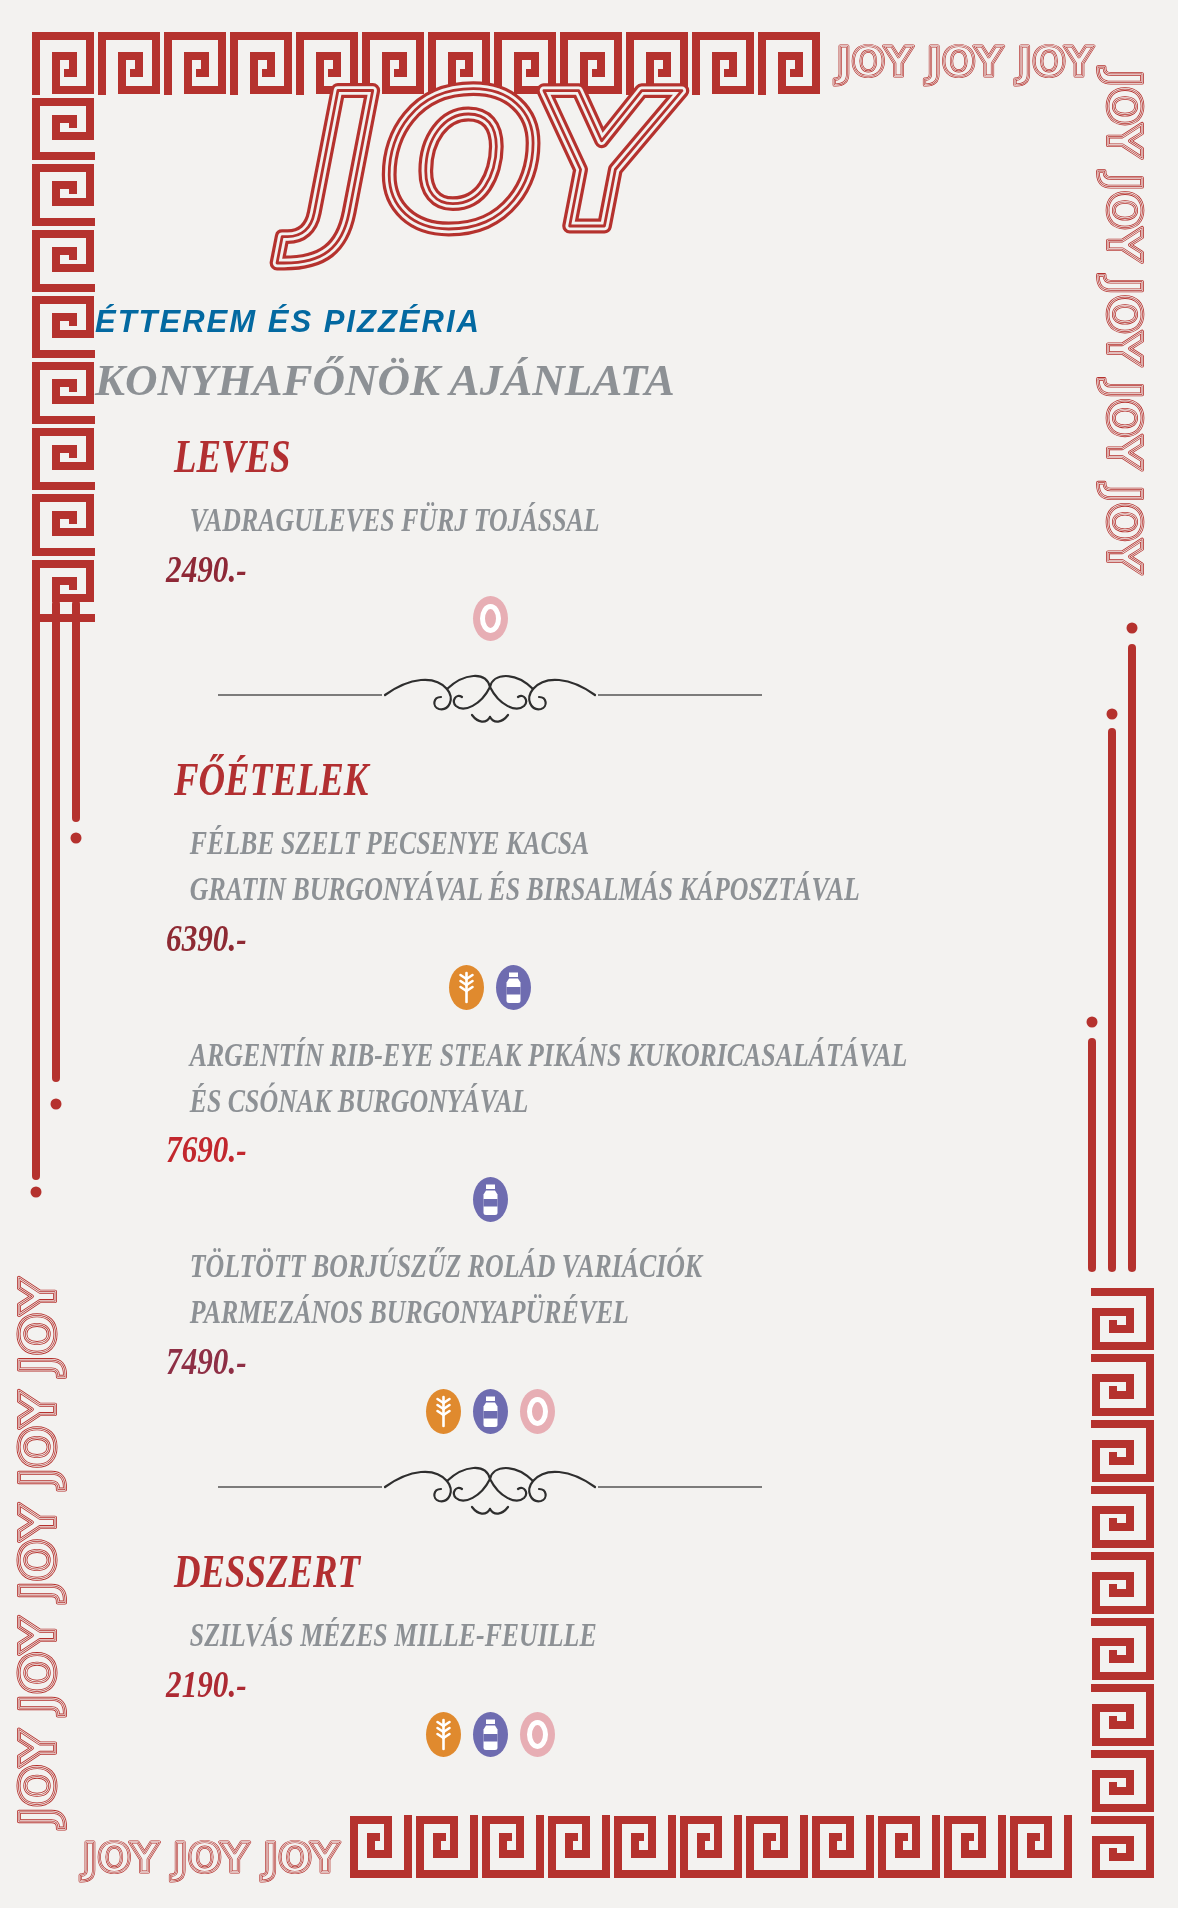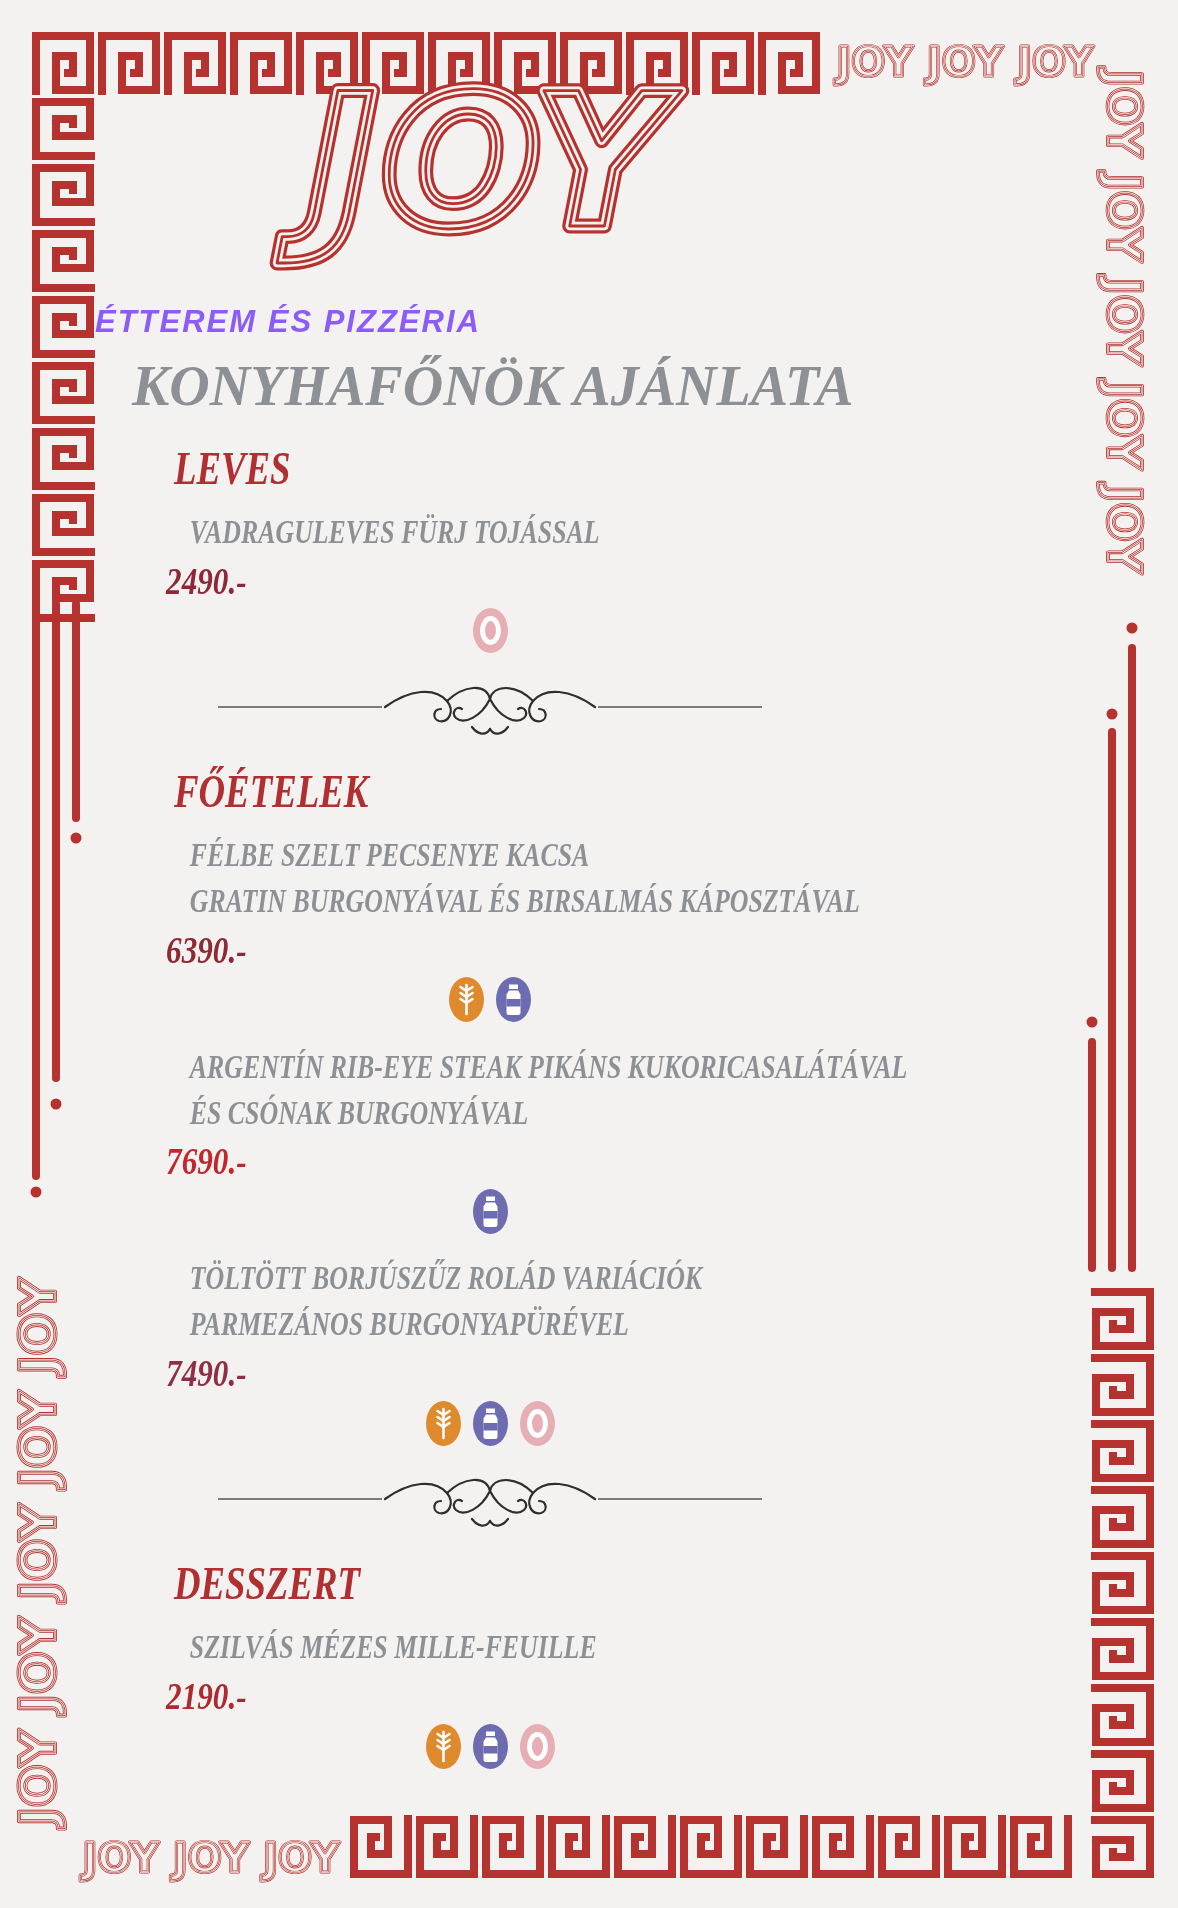--- a/index.html
+++ b/index.html
@@ -24,26 +24,26 @@
 
   .content{
     position:absolute;left:95px;top:78px;width:790px;
     font-style:italic;
   }
   .logo-wrap{display:flex;justify-content:center;}
   .subtitle{
     margin-top:46px;
     font-family:"Liberation Sans", sans-serif;
     font-weight:bold;font-size:31px;letter-spacing:2px;
-    color:#8b5cf6;
+    color:#0369a1;
   }
   .page-title{
     margin:14px 0 0 0;
-    font-size:56px;font-weight:bold;color:#8d9195;
-    letter-spacing:0;white-space:nowrap;padding-left:37px;
+    font-size:45px;font-weight:bold;color:#8d9195;
+    letter-spacing:0;white-space:nowrap;
   }
   .section-title{
     margin:24px 0 0 0;
     font-size:46px;font-weight:bold;color:#b22f31;
     transform:scaleX(0.8);transform-origin:center;
     white-space:nowrap;
   }
   .item{margin-top:14px;}
   .item + .item{margin-top:20px;}
   .item-line{

